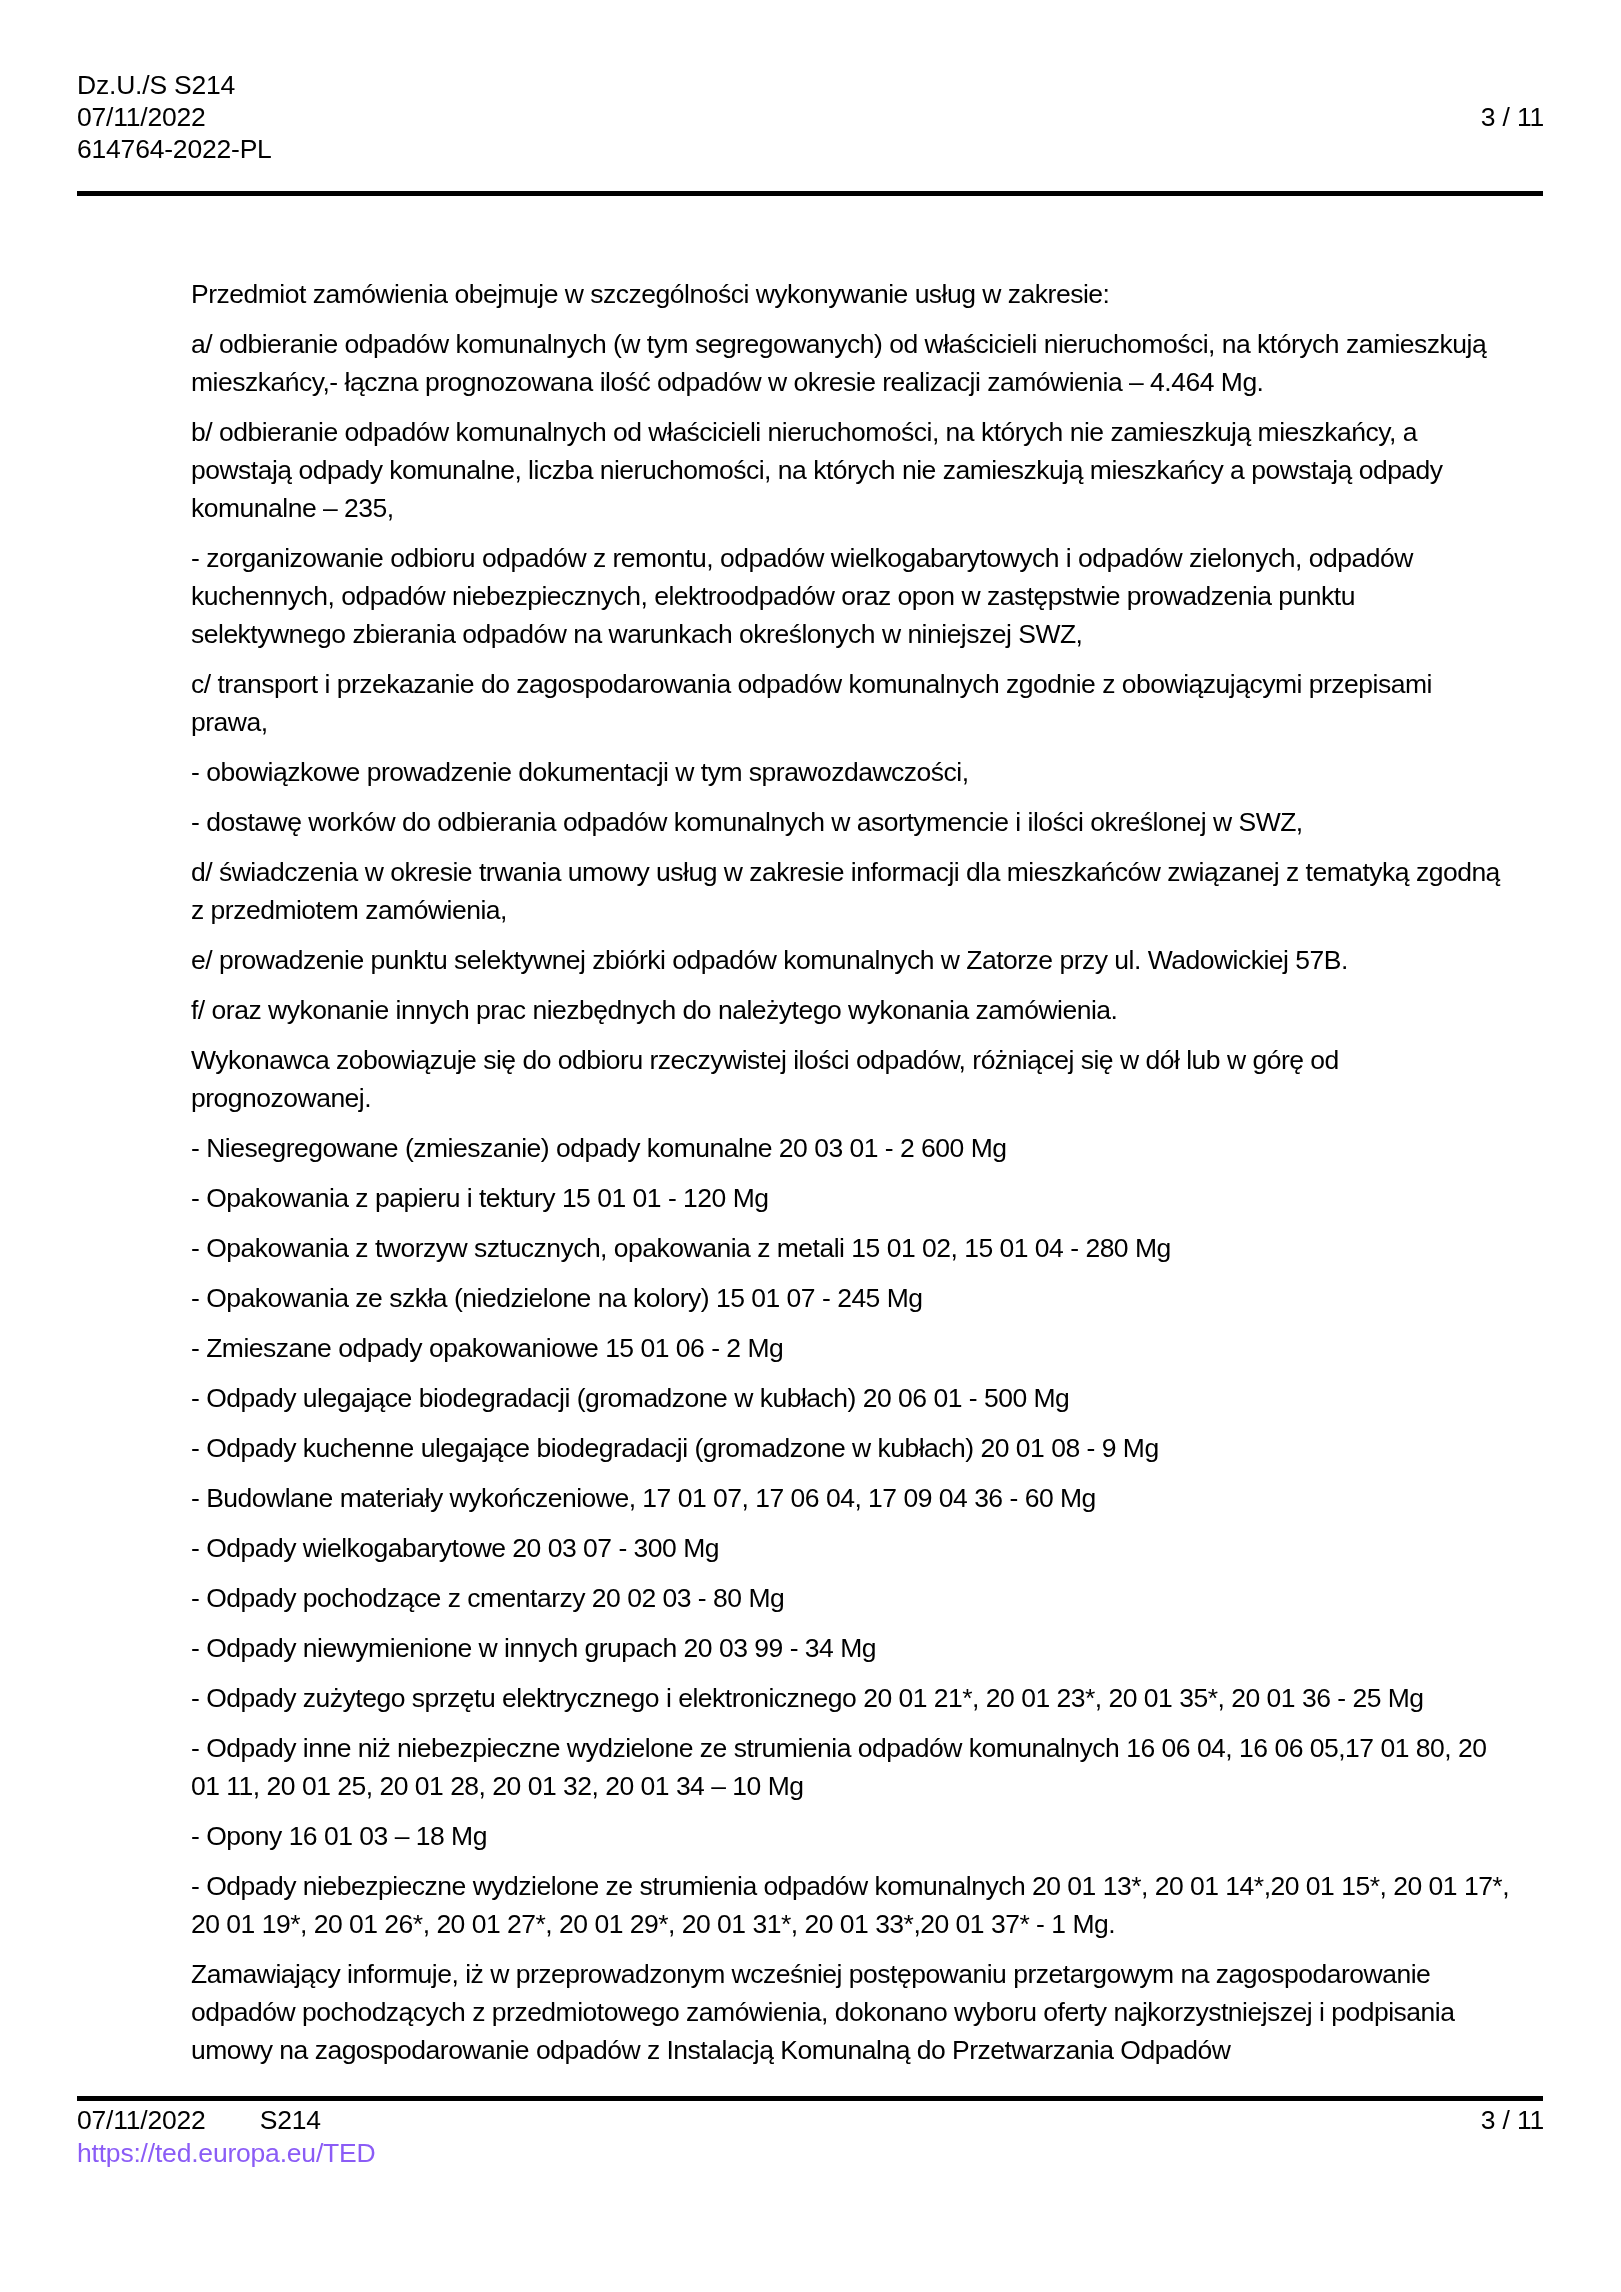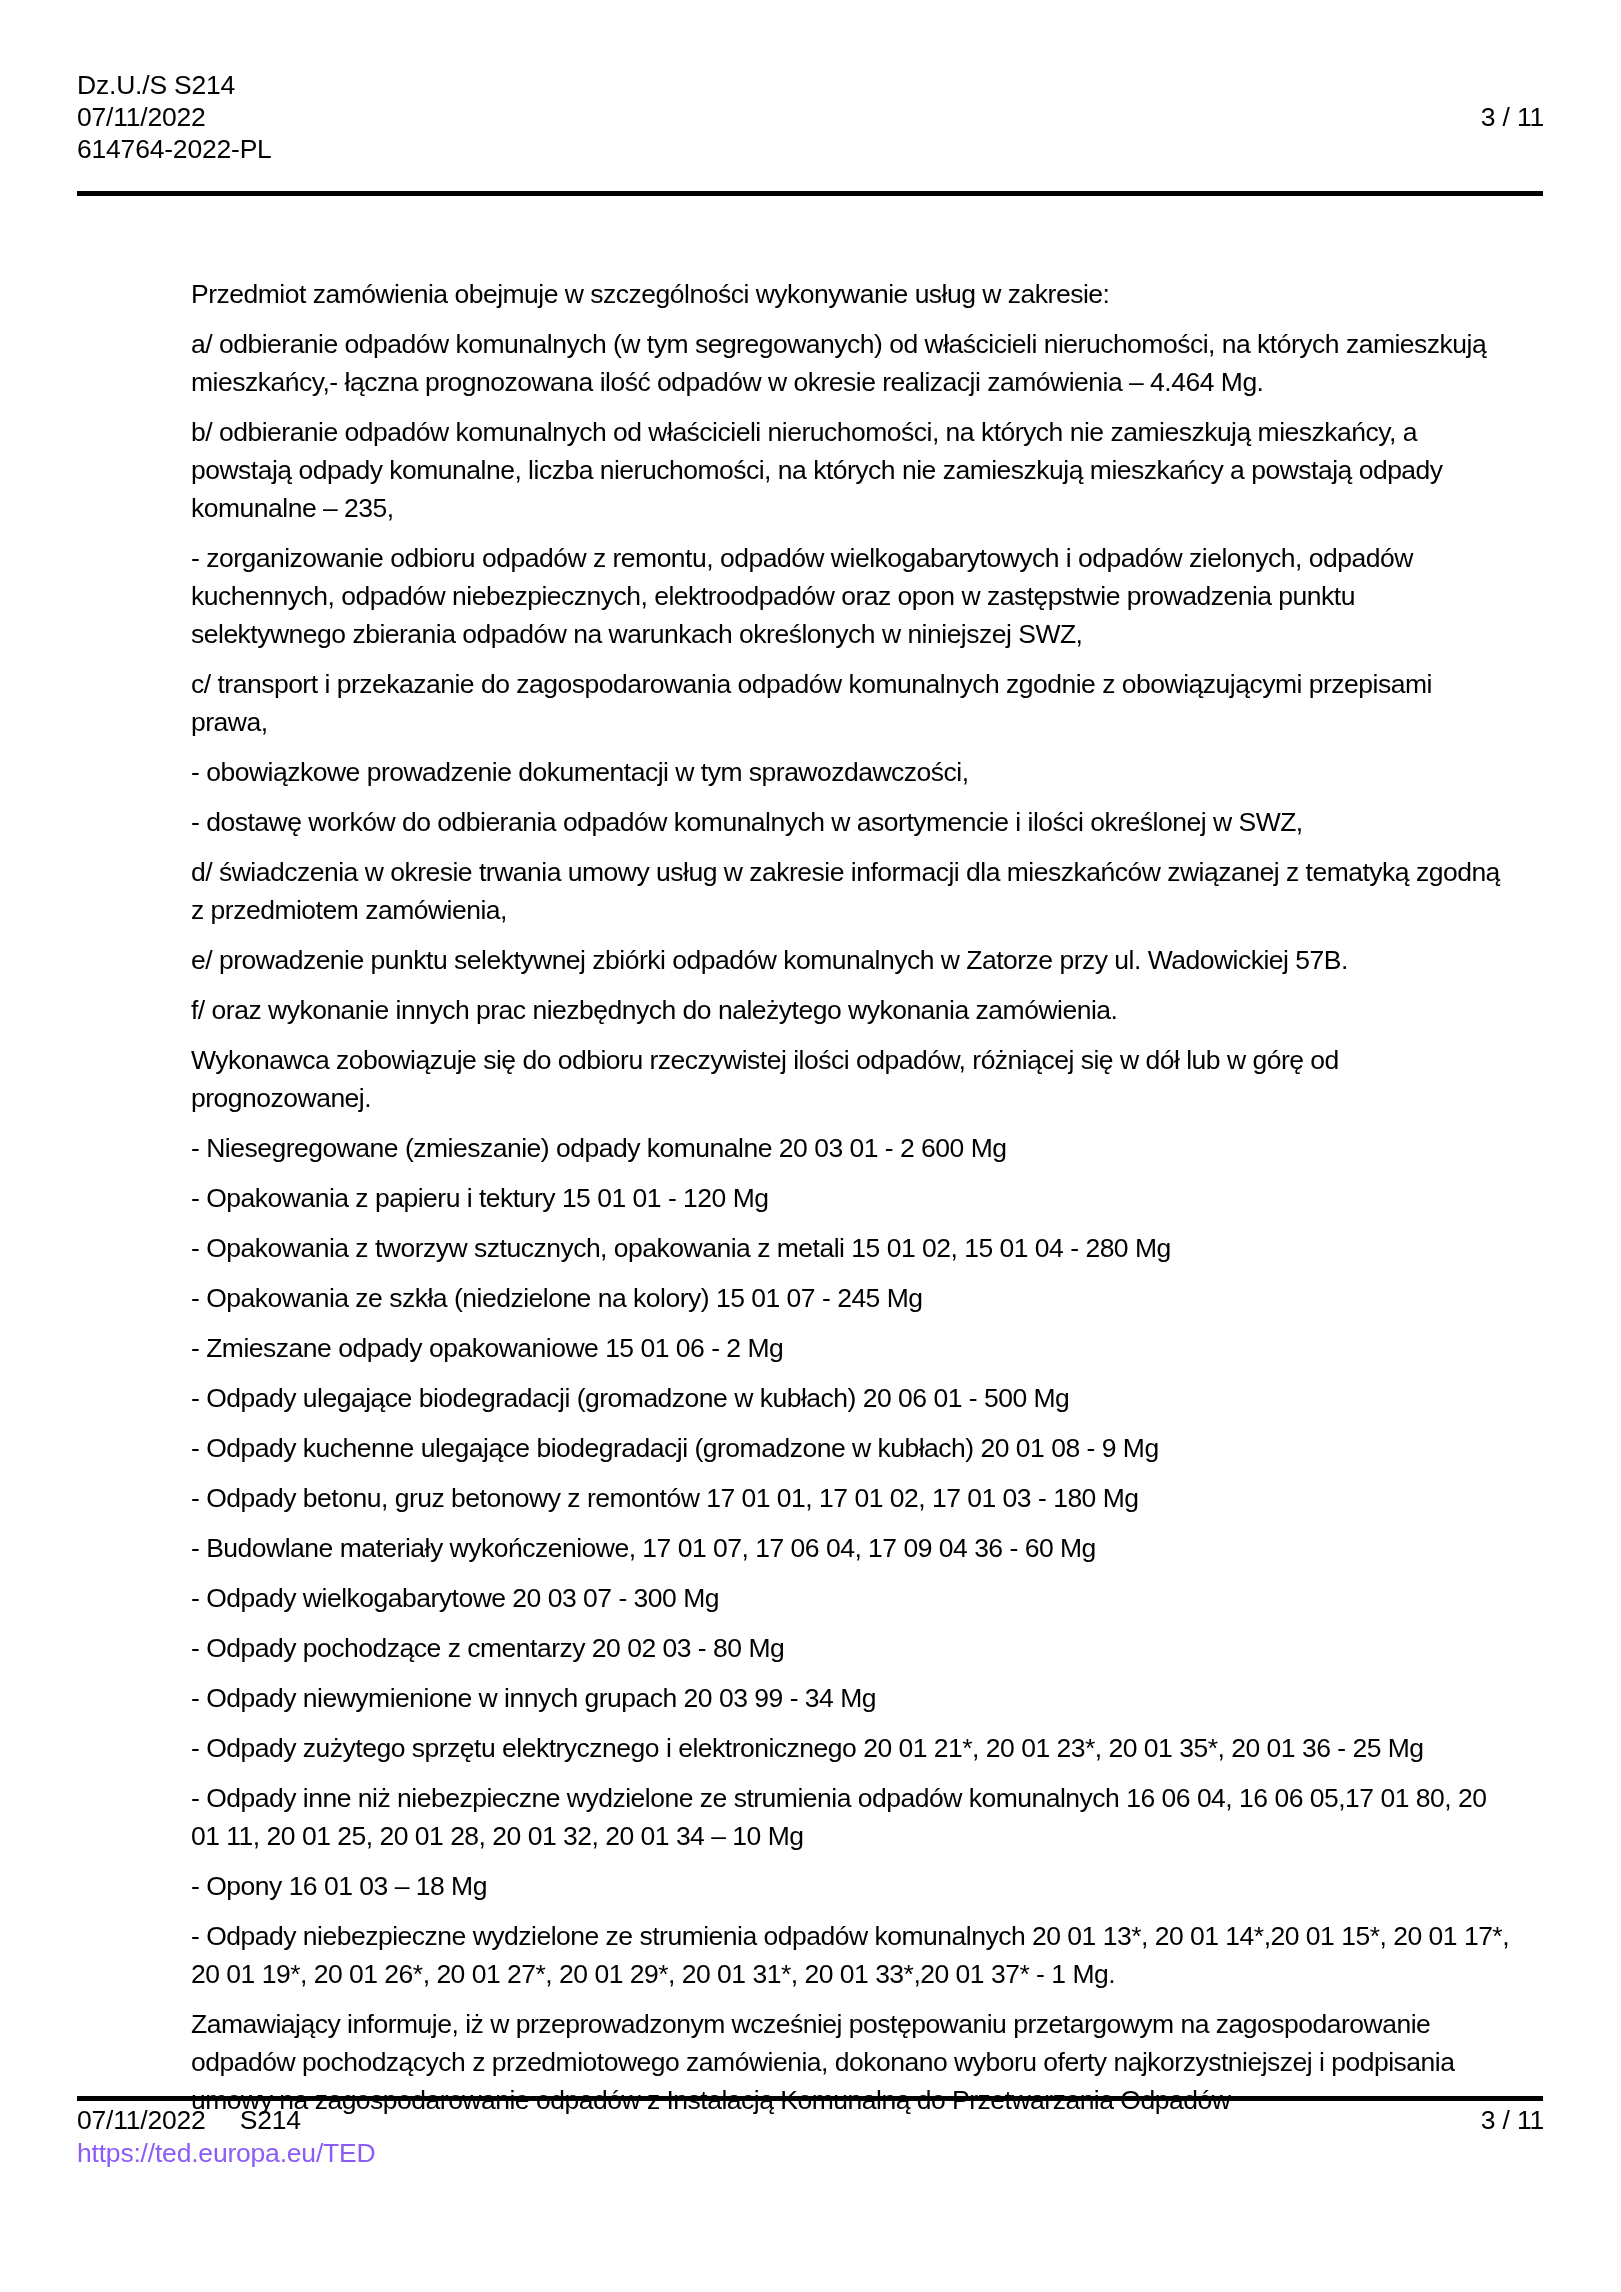--- a/index.html
+++ b/index.html
@@ -63,21 +63,21 @@
     position: absolute;
     left: 77px;
     top: 2104px;
     font-size: 26.5px;
     line-height: 33px;
     letter-spacing: -0.2px;
     white-space: nowrap;
   }
   .footer-series {
     display: inline-block;
-    margin-left: 34px;
+    margin-left: 54px;
   }
   .footer-url {
     color: #8b5cf6;
     text-decoration: none;
   }
   .footer-pageno {
     position: absolute;
     right: 77px;
     top: 2104px;
     font-size: 26.5px;
@@ -110,21 +110,20 @@
       <p>e/ prowadzenie punktu selektywnej zbiórki odpadów komunalnych w Zatorze przy ul. Wadowickiej 57B.</p>
       <p>f/ oraz wykonanie innych prac niezbędnych do należytego wykonania zamówienia.</p>
       <p>Wykonawca zobowiązuje się do odbioru rzeczywistej ilości odpadów, różniącej się w dół lub w górę od prognozowanej.</p>
       <p>- Niesegregowane (zmieszanie) odpady komunalne 20 03 01 - 2 600 Mg</p>
       <p>- Opakowania z papieru i tektury 15 01 01 - 120 Mg</p>
       <p>- Opakowania z tworzyw sztucznych, opakowania z metali 15 01 02, 15 01 04 - 280 Mg</p>
       <p>- Opakowania ze szkła (niedzielone na kolory) 15 01 07 - 245 Mg</p>
       <p>- Zmieszane odpady opakowaniowe 15 01 06 - 2 Mg</p>
       <p>- Odpady ulegające biodegradacji (gromadzone w kubłach) 20 06 01 - 500 Mg</p>
       <p>- Odpady kuchenne ulegające biodegradacji (gromadzone w kubłach) 20 01 08 - 9 Mg</p>
-      <p>- Odpady betonu, gruz betonowy z remontów 17 01 01, 17 01 02, 17 01 03 - 180 Mg</p>
       <p>- Budowlane materiały wykończeniowe, 17 01 07, 17 06 04, 17 09 04 36 - 60 Mg</p>
       <p>- Odpady wielkogabarytowe 20 03 07 - 300 Mg</p>
       <p>- Odpady pochodzące z cmentarzy 20 02 03 - 80 Mg</p>
       <p>- Odpady niewymienione w innych grupach 20 03 99 - 34 Mg</p>
       <p>- Odpady zużytego sprzętu elektrycznego i elektronicznego 20 01 21*, 20 01 23*, 20 01 35*, 20 01 36 - 25 Mg</p>
       <p>- Odpady inne niż niebezpieczne wydzielone ze strumienia odpadów komunalnych 16 06 04, 16 06 05,17 01 80, 20 01 11, 20 01 25, 20 01 28, 20 01 32, 20 01 34 – 10 Mg</p>
       <p>- Opony 16 01 03 – 18 Mg</p>
       <p>- Odpady niebezpieczne wydzielone ze strumienia odpadów komunalnych 20 01 13*, 20 01 14*,20 01 15*, 20 01 17*, 20 01 19*, 20 01 26*, 20 01 27*, 20 01 29*, 20 01 31*, 20 01 33*,20 01 37* - 1 Mg.</p>
       <p>Zamawiający informuje, iż w przeprowadzonym wcześniej postępowaniu przetargowym na zagospodarowanie odpadów pochodzących z przedmiotowego zamówienia, dokonano wyboru oferty najkorzystniejszej i podpisania umowy na zagospodarowanie odpadów z Instalacją Komunalną do Przetwarzania Odpadów</p>
     </div>

